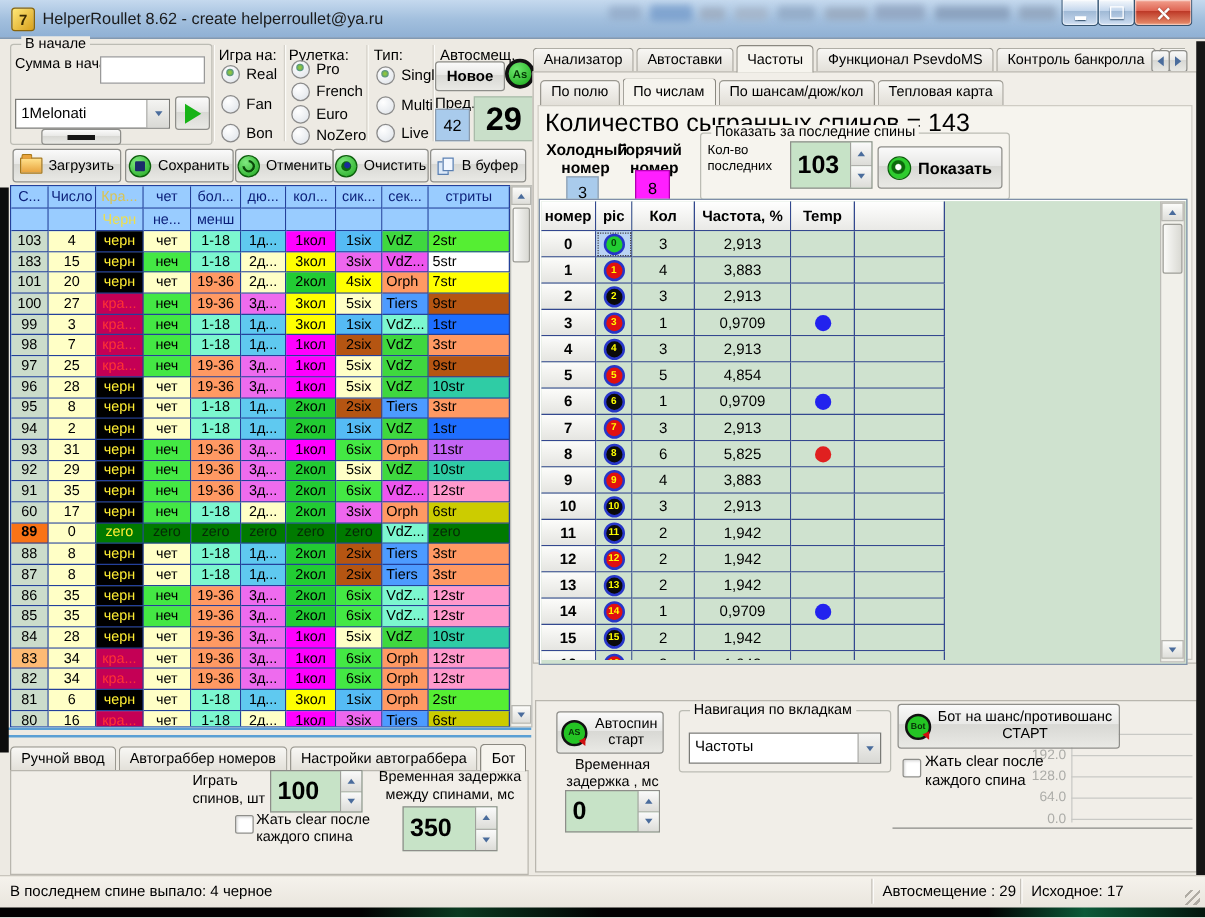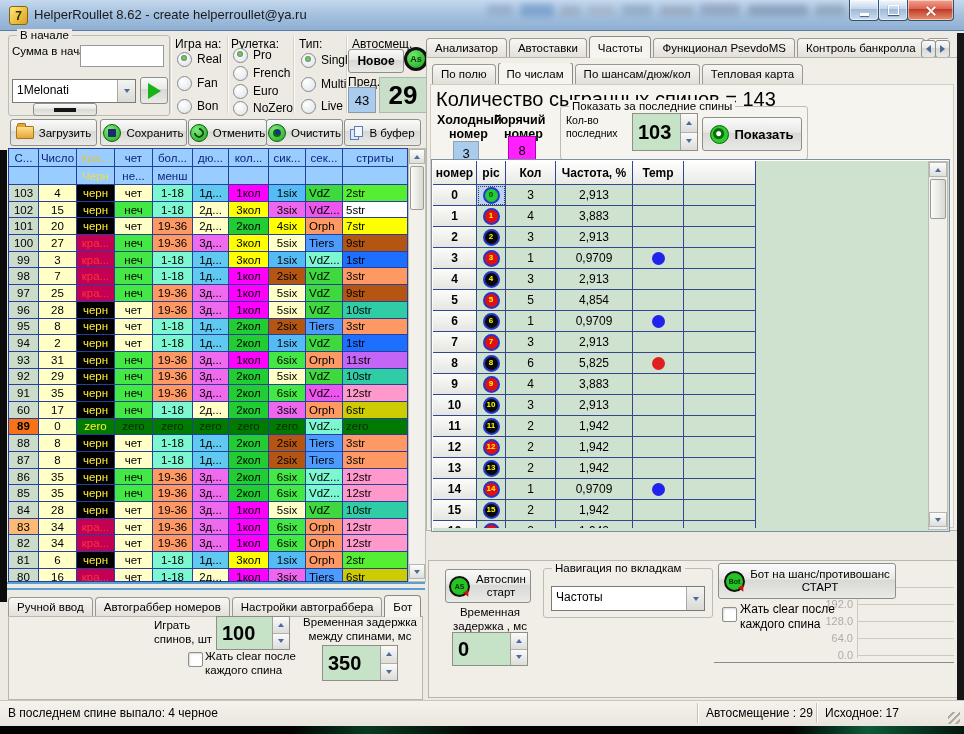--- a/index.html
+++ b/index.html
@@ -212,21 +212,21 @@
       <div class="radio-row" style="left: 301px; top: 99px;">
         <div class="radio"></div>
         <div class="radio-label">Live</div>
       </div>
     </div>
 
   <div class="abs lbl" style="left:352px;top:37px">Автосмещ.</div>
   <div class="abs btn" style="left:348px;top:49px;width:54px;height:22px;font-weight:bold;font-size:12px">Новое</div>
   <div class="abs" style="left:404px;top:47px;width:24px;height:24px;border-radius:50%;background:radial-gradient(circle at 35% 30%,#6FE86F,#17A817);border:3px solid #111;box-sizing:border-box;display:flex;align-items:center;justify-content:center;font-weight:bold;font-size:9px;color:#063806">As</div>
   <div class="abs lbl" style="left:348px;top:75px">Пред.</div>
-  <div class="abs" style="left:348px;top:87px;width:26px;height:24px;background:#A9CBEC;border:1px solid #8A9AAC;display:flex;align-items:center;justify-content:center;font-size:13px">43</div>
+  <div class="abs" style="left:348px;top:87px;width:26px;height:24px;background:#A9CBEC;border:1px solid #8A9AAC;display:flex;align-items:center;justify-content:center;font-size:13px">42</div>
   <div class="abs" style="left:379px;top:77px;width:46px;height:34px;background:#C9DFC9;border:1px solid #AABBAA;display:flex;align-items:center;justify-content:center;font-size:26px;font-weight:bold">29</div>
 
   <div class="abs btn" style="left:10px;top:119px;width:85px;height:25px">
     <span class="ic-folder"></span>
       <span>Загрузить</span>
     </div>
   <div class="abs btn" style="left:100px;top:119px;width:85px;height:25px">
     <span class="ic-circle ic-floppy"></span>
       <span>Сохранить</span>
     </div>
@@ -267,21 +267,21 @@
       <div class="sc" style="background: rgb(203, 220, 203); color: rgb(0, 0, 0);">103</div>
       <div class="sc" style="background: rgb(255, 255, 198); color: rgb(0, 0, 0);">4</div>
       <div class="sc" style="background: rgb(0, 0, 0); color: rgb(255, 238, 51);">черн</div>
       <div class="sc" style="background: rgb(255, 255, 198); color: rgb(0, 0, 0);">чет</div>
       <div class="sc" style="background: rgb(124, 247, 207); color: rgb(0, 0, 0);">1-18</div>
       <div class="sc" style="background: rgb(95, 201, 240); color: rgb(0, 0, 0);">1д...</div>
       <div class="sc" style="background: rgb(255, 0, 255); color: rgb(0, 0, 0);">1кол</div>
       <div class="sc" style="background: rgb(85, 187, 245); color: rgb(0, 0, 0);">1six</div>
       <div class="sc lft" style="background: rgb(63, 216, 63); color: rgb(0, 0, 0);">VdZ</div>
       <div class="sc lft" style="background: rgb(85, 238, 51); color: rgb(0, 0, 0);">2str</div>
-      <div class="sc" style="background: rgb(203, 220, 203); color: rgb(0, 0, 0);">102</div>
+      <div class="sc" style="background: rgb(203, 220, 203); color: rgb(0, 0, 0);">183</div>
       <div class="sc" style="background: rgb(255, 255, 198); color: rgb(0, 0, 0);">15</div>
       <div class="sc" style="background: rgb(0, 0, 0); color: rgb(255, 238, 51);">черн</div>
       <div class="sc" style="background: rgb(68, 232, 68); color: rgb(0, 0, 0);">неч</div>
       <div class="sc" style="background: rgb(124, 247, 207); color: rgb(0, 0, 0);">1-18</div>
       <div class="sc" style="background: rgb(255, 255, 198); color: rgb(0, 0, 0);">2д...</div>
       <div class="sc" style="background: rgb(255, 255, 0); color: rgb(0, 0, 0);">3кол</div>
       <div class="sc" style="background: rgb(238, 102, 238); color: rgb(0, 0, 0);">3six</div>
       <div class="sc lft" style="background: rgb(238, 85, 238); color: rgb(0, 0, 0);">VdZ...</div>
       <div class="sc lft" style="background: rgb(255, 255, 255); color: rgb(0, 0, 0);">5str</div>
       <div class="sc" style="background: rgb(203, 220, 203); color: rgb(0, 0, 0);">101</div>

